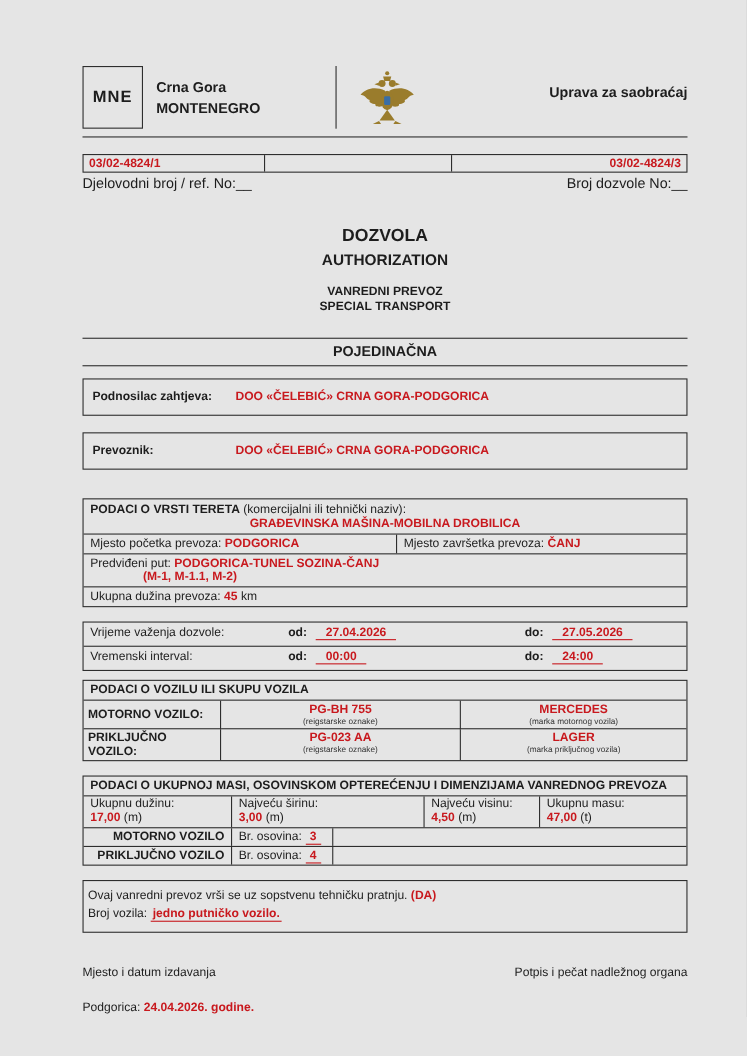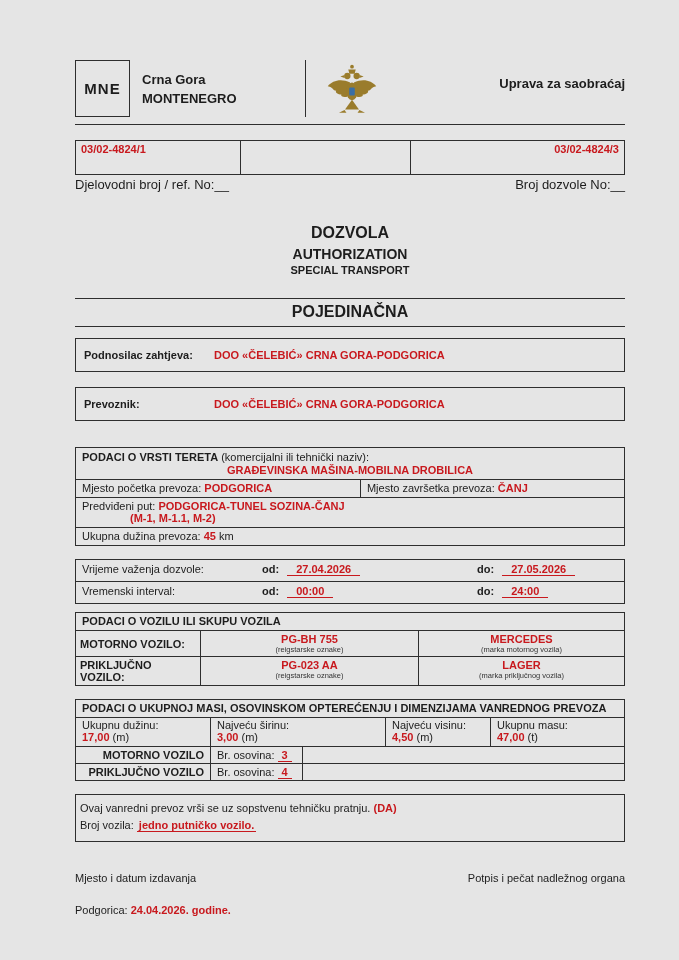--- a/index.html
+++ b/index.html
@@ -12,34 +12,34 @@
   .hdr { display:flex; height:57px; align-items:stretch; }
   .mne-box { width:55px; border:1.5px solid var(--line); display:flex; align-items:center; justify-content:center; font-weight:bold; font-size:15px; letter-spacing:1px; }
   .country { width:176px; border-right:1px solid var(--line); display:flex; flex-direction:column; justify-content:center; padding-left:12px; gap:4px; }
   .country .l1 { font-size:13px; font-weight:bold; }
   .country .l2 { font-size:13px; font-weight:bold; }
   .emblem { width:92px; display:flex; align-items:center; justify-content:center; }
   .agency { flex:1; text-align:right; font-weight:bold; font-size:13px; padding-top:16px; }
   .hdr-rule { border-top:1.5px solid var(--line); margin-top:7px; }
 
   
-  .refs { display:flex; border:1px solid var(--line); height:35px; margin-top:15px; }
+  .refs { display:flex; border:1px solid var(--line); height:17px; margin-top:15px; }
   .refs .cell { border-right:1px solid var(--line); line-height:17px; padding:0 5px; font-weight:bold; color:var(--red); font-size:11px; }
   .refs .c1 { width:165px; }
   .refs .c2 { width:170px; }
   .refs .c3 { flex:1; border-right:none; text-align:right; }
   .ref-caps { display:flex; justify-content:space-between; font-size:13px; margin-top:2px; }
 
   
   .titles { text-align:center; margin-top:32px; }
   .t1 { font-size:16px; font-weight:bold; }
   .t2 { font-size:14px; font-weight:bold; margin-top:4px; }
   .t3 { font-size:11px; font-weight:bold; margin-top:15px; }
   .t4 { font-size:11px; font-weight:bold; margin-top:2px; }
-  .ptype { margin-top:22px; border-top:1.5px solid var(--line); border-bottom:1.5px solid var(--line); text-align:center; font-weight:bold; font-size:16px; padding:4px 0 5px; }
+  .ptype { margin-top:22px; border-top:1.5px solid var(--line); border-bottom:1.5px solid var(--line); text-align:center; font-weight:bold; font-size:13px; padding:4px 0 5px; }
 
   .box { border:1.5px solid var(--line); }
   .red { color:var(--red); font-weight:bold; }
   .redu { color:var(--red); font-weight:bold; border-bottom:1px solid var(--red); padding:0 9px; }
 
   .party { margin-top:11px; display:flex; padding:10px 8px; }
   .party .lbl { width:130px; font-weight:bold; }
   .party + .party { margin-top:15px; }
 
   
@@ -136,20 +136,21 @@
       <div class="cell c3">03/02-4824/3</div>
     </div>
     <div class="ref-caps">
       <span>Djelovodni broj / ref. No:__</span>
       <span>Broj dozvole No:__</span>
     </div>
 
     <div class="titles">
       <div class="t1">DOZVOLA</div>
       <div class="t2">AUTHORIZATION</div>
+      <div class="t3">VANREDNI PREVOZ</div>
       <div class="t4">SPECIAL TRANSPORT</div>
     </div>
     <div class="ptype">POJEDINAČNA</div>
 
     <div class="box party">
       <span class="lbl">Podnosilac zahtjeva:</span>
       <span class="red">DOO «ČELEBIĆ» CRNA GORA-PODGORICA</span>
     </div>
 
     <div class="box party">

